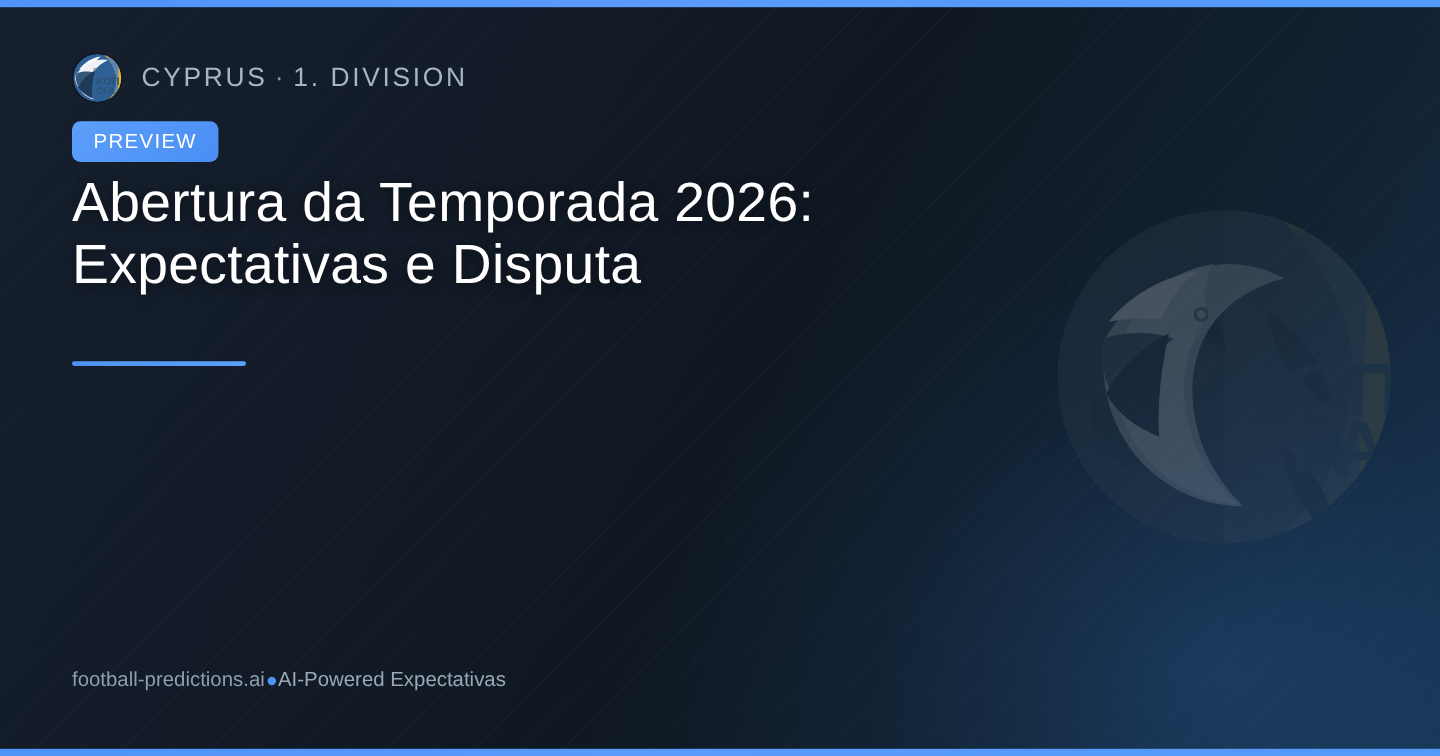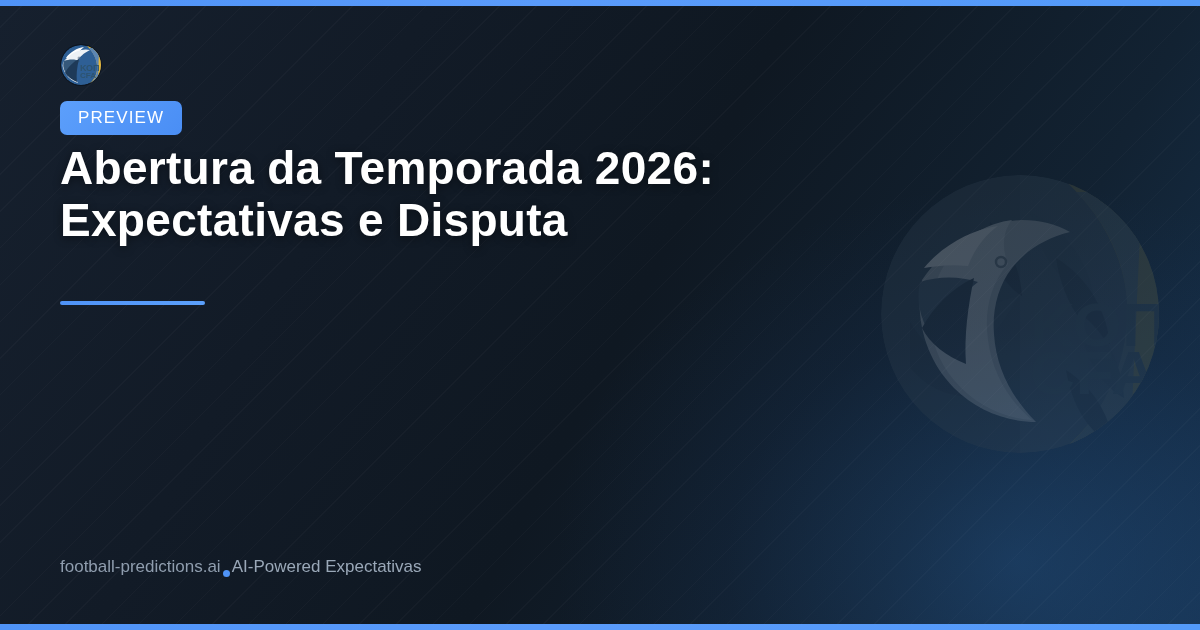--- a/index.html
+++ b/index.html
@@ -118,21 +118,21 @@
 
   
   .headline {
     position: absolute;
     top: 143px;
     left: 0;
     width: 790px;
     margin: 0;
     font-size: 46px;
     line-height: 1.12;
-    font-weight: bold;
+    font-weight: normal;
     letter-spacing: 0.3px;
     color: #ffffff;
     text-shadow: 0 2px 10px rgba(0,0,0,0.45);
   }
 
   .accent-rule {
     position: absolute;
     top: 301px;
     left: 0;
     width: 145px;
@@ -140,21 +140,21 @@
     border-radius: 2px;
     background: linear-gradient(90deg, #4f93f7 0%, #5ba0fb 100%);
   }
 
   
   .footer {
     position: absolute;
     left: 0;
     top: 557px;
     display: flex;
-    align-items: flex-end;
+    align-items: center;
     gap: 2px;
     font-size: 17px;
     color: #8f9dae;
     white-space: nowrap;
   }
   .footer-dot {
     width: 7px;
     height: 7px;
     border-radius: 50%;
     background: #4f93f7;
@@ -250,20 +250,23 @@
             <path d="M4 17 C9 15 15 15 20 17 C15 21 11 26 8 32 C4 27 2 22 4 17 Z" fill="#35587a"></path>
             <path d="M5 29 C8 23 13 18 19 15 C17 23 16 31 17 38 C12 36 8 33 5 29 Z" fill="#1e3a58"></path>
             <circle cx="19" cy="14" r="1" fill="none" stroke="#5c7186" stroke-width="0.7"></circle>
             <g fill="#2d536f" font-family="'Liberation Sans', sans-serif" font-weight="bold">
               <text x="20" y="27" font-size="9">ΚΟΠ</text>
               <text x="20" y="34" font-size="8">CFA</text>
             </g>
           </g>
         </svg>
       </span>
+      <span class="league-text">
+        <span>CYPRUS</span><span class="league-sep">·</span><span>1. DIVISION</span>
+      </span>
     </div>
 
     <div class="preview-badge">PREVIEW</div>
 
     <h1 class="headline">Abertura da Temporada 2026: Expectativas e Disputa</h1>
 
     <div class="accent-rule"></div>
 
     <div class="footer">
       <span class="footer-site">football-predictions.ai</span>

